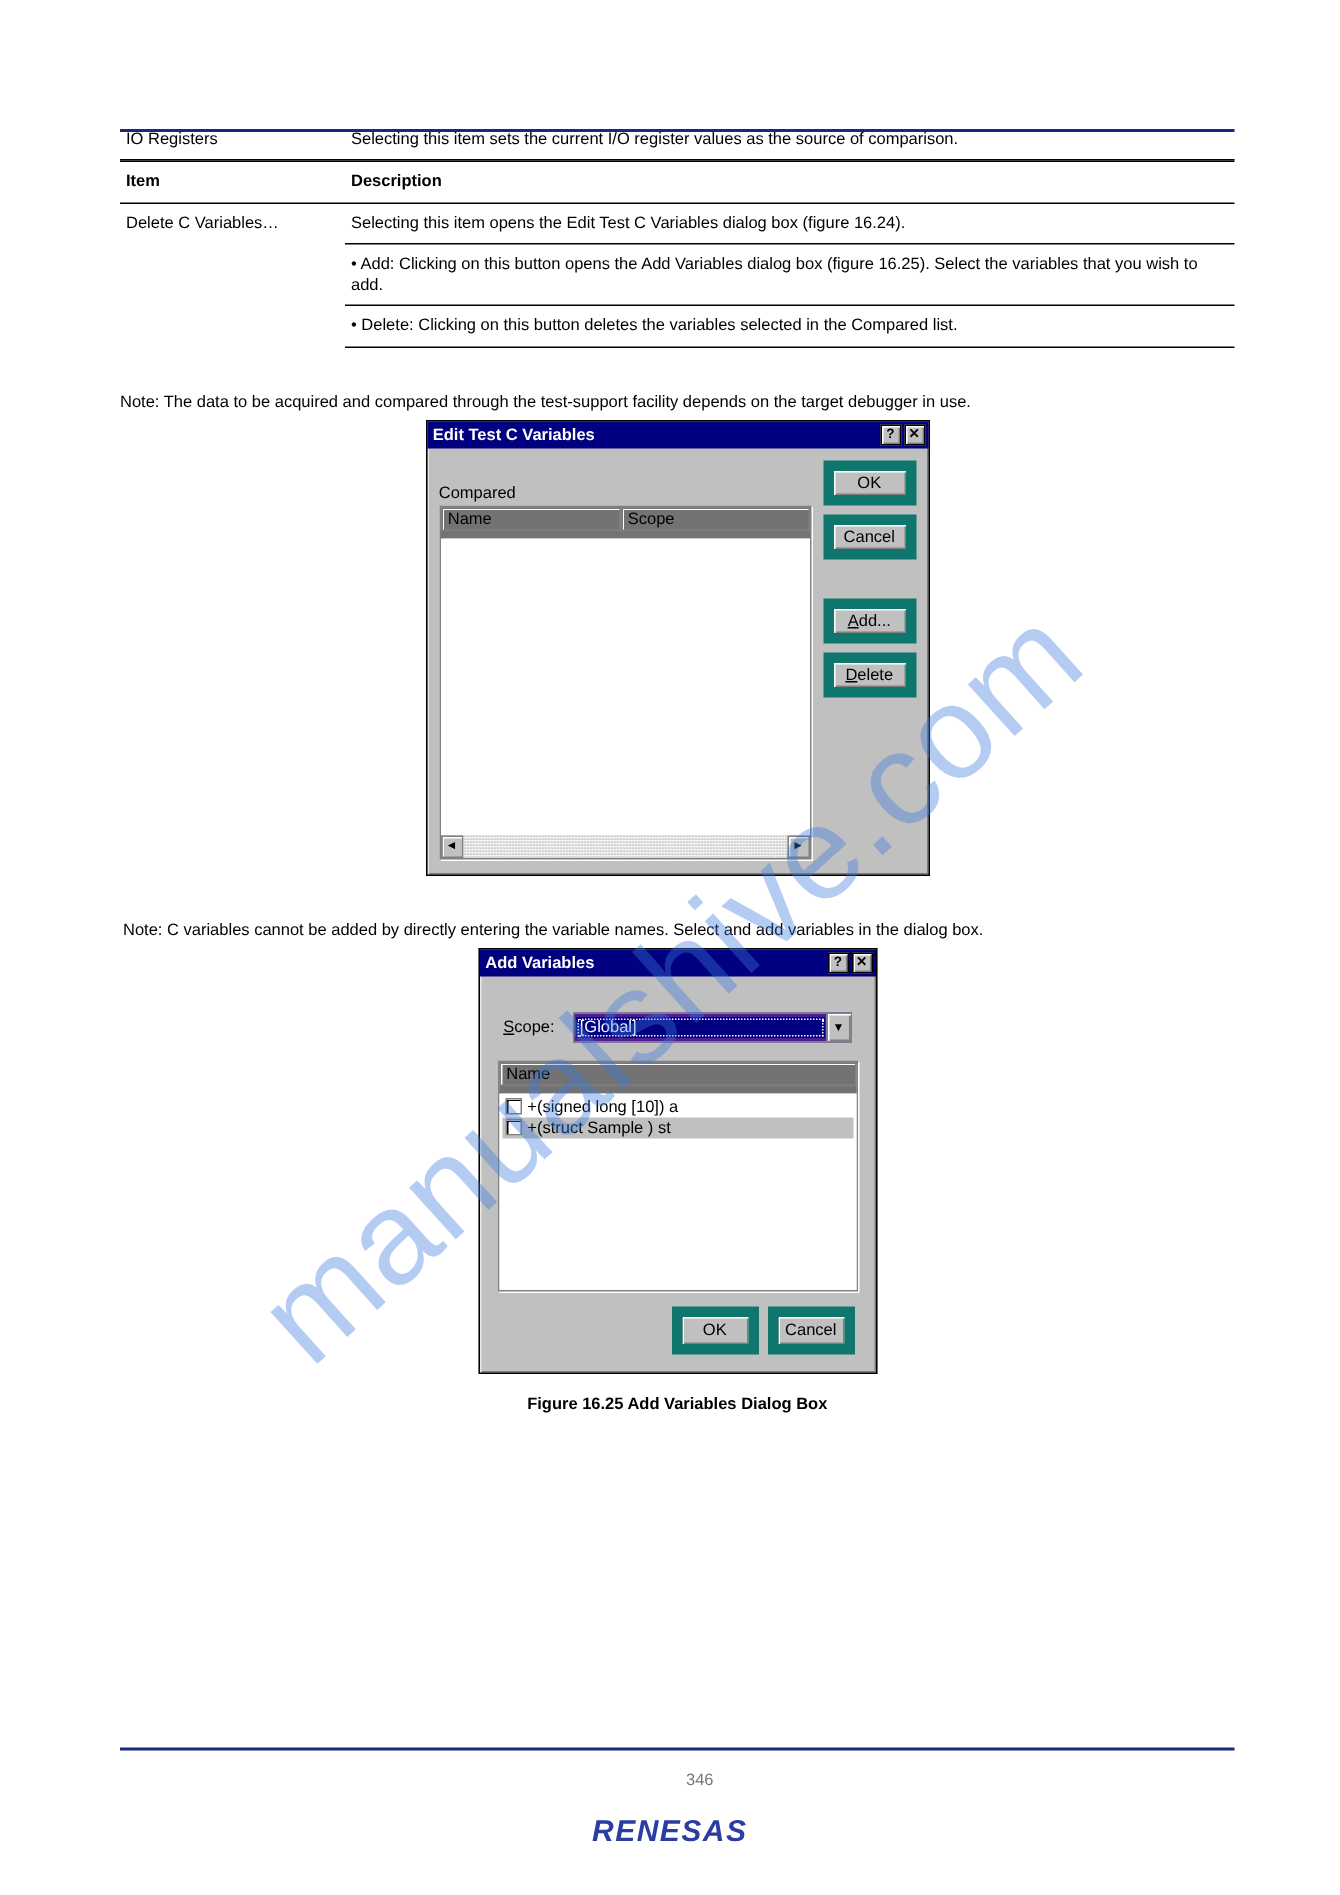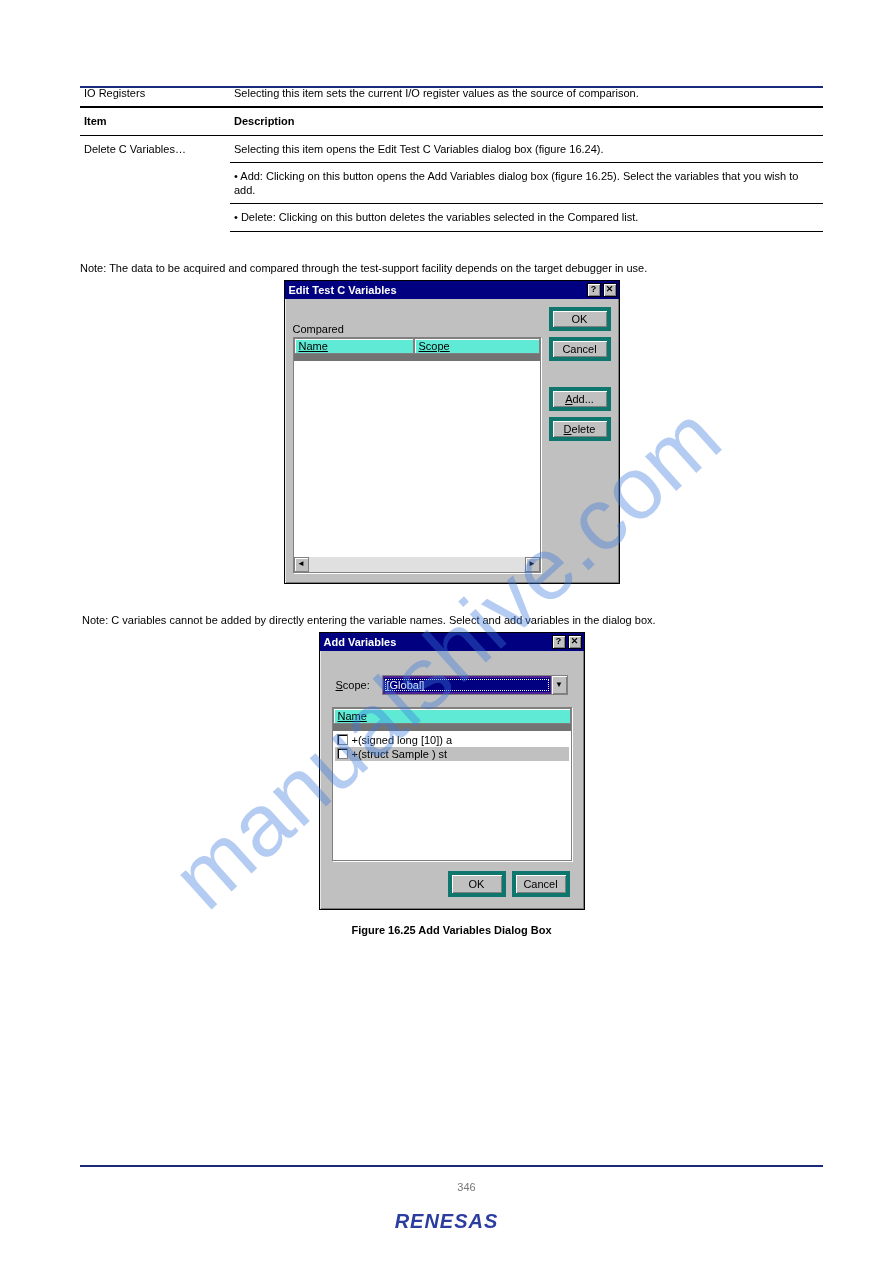--- a/index.html
+++ b/index.html
@@ -79,37 +79,36 @@
     background: #c0c0c0;
     border: 1px solid #000;
     box-shadow: inset 1px 1px 0 #fff, inset -1px -1px 0 #808080;
     margin-left: 2px;
     display: flex; align-items: center; justify-content: center;
     font-size: 9px; font-weight: bold; color: #000;
     line-height: 1;
   }
   .btn3d {
     background: #c0c0c0;
-    border: 4px solid #0f766e;
+    border: 7px solid #0f766e;
     box-shadow: inset 1px 1px 0 #fff, inset -1px -1px 0 #808080;
     text-align: center;
     font-size: 11px;
     padding: 2px 0;
     white-space: nowrap;
   }
   .sunken {
     background: #fff;
     border: 1px solid #808080;
     box-shadow: inset 1px 1px 0 #000, 1px 1px 0 #fff;
   }
   .listhead {
-    background: #5eead4;
+    background: #737373;
     display: flex;
-    border-bottom: 7px solid #737373;
-    text-decoration: underline;
+    border-bottom: 5px solid #737373;
   }
   .listhead .lh {
     border: 1px solid #808080;
     box-shadow: inset 1px 1px 0 #fff;
     padding: 1px 4px;
     font-size: 11px;
     box-sizing: border-box;
   }
   .scrollbar-h {
     height: 15px;

